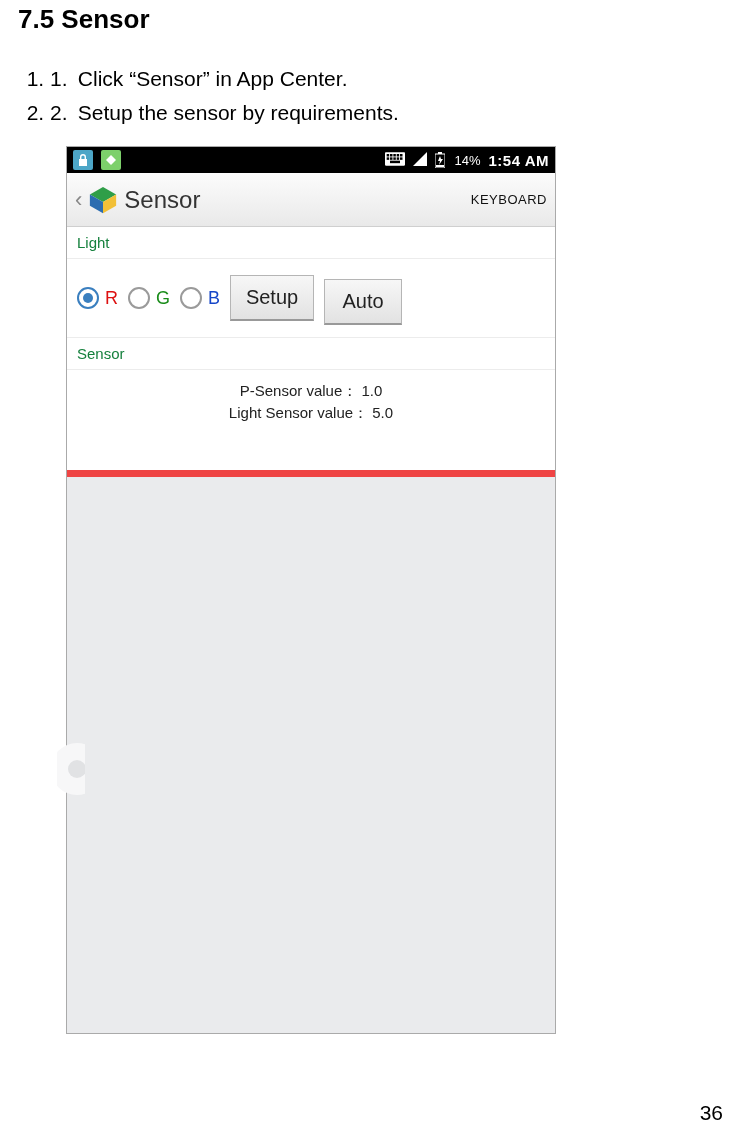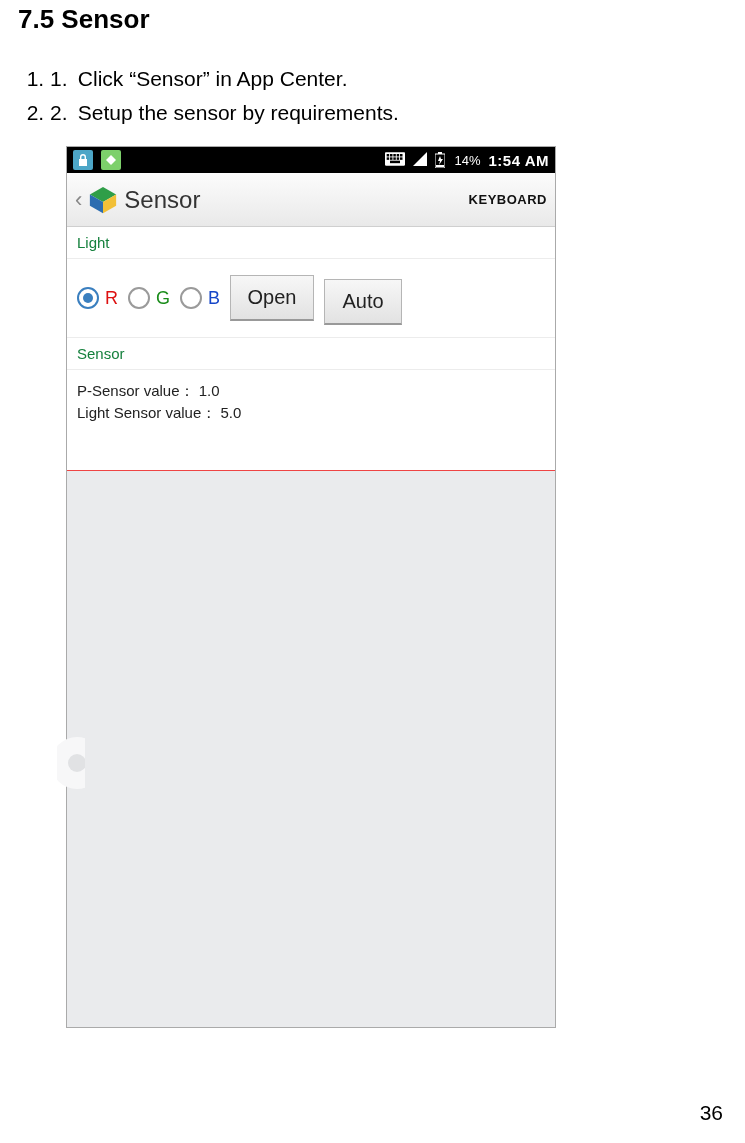--- a/index.html
+++ b/index.html
@@ -77,21 +77,21 @@
     .back-chev { color:#888; font-size:22px; }
     .app-icon { width:30px; height:30px; }
     .app-title {
       font-size: 24px;
       color: #333;
       font-family: "Segoe UI", Arial, sans-serif;
       font-weight: 400;
     }
     .kb-label {
       font-size: 13px;
-      font-weight: bold;
+      font-weight: normal;
       letter-spacing: 0.5px;
       color:#111;
     }
     
     .section-row {
       height: 32px;
       display:flex;
       align-items:center;
       padding: 0 10px;
       font-size: 15px;
@@ -129,21 +129,22 @@
       display:flex; align-items:center; justify-content:center;
     }
     .btn.open { width:84px; }
     .btn.auto { width:78px;margin-top:8px; }
     
     .values-card {
       background:#fff;
       padding: 10px 10px 46px 10px;
       font-size:15px;
       line-height:1.45;
-      border-bottom: 1px solid #ef4444;
+      border-bottom: 7px solid #ef4444;
+      text-align: center;
     }
     .value-line { color:#222; }
     
     .blank {
       height: 556px;
       background: #eaebed;
       position: relative;
     }
     .bubble {
       position:absolute;
@@ -250,21 +251,21 @@
       <span class="rgb r">R</span>
     </div>
     <div class="radio-group">
       <span class="radio empty"></span>
       <span class="rgb g">G</span>
     </div>
     <div class="radio-group">
       <span class="radio empty"></span>
       <span class="rgb b">B</span>
     </div>
-    <div class="btn open">Open</div>
+    <div class="btn open">Setup</div>
     <div class="btn auto">Auto</div>
   </div>
 
   <div class="section-row">Sensor</div>
 
   <div class="values-card">
     <div class="value-line">
       <span>P-Sensor value：</span>
       <span>1.0</span>
     </div>

